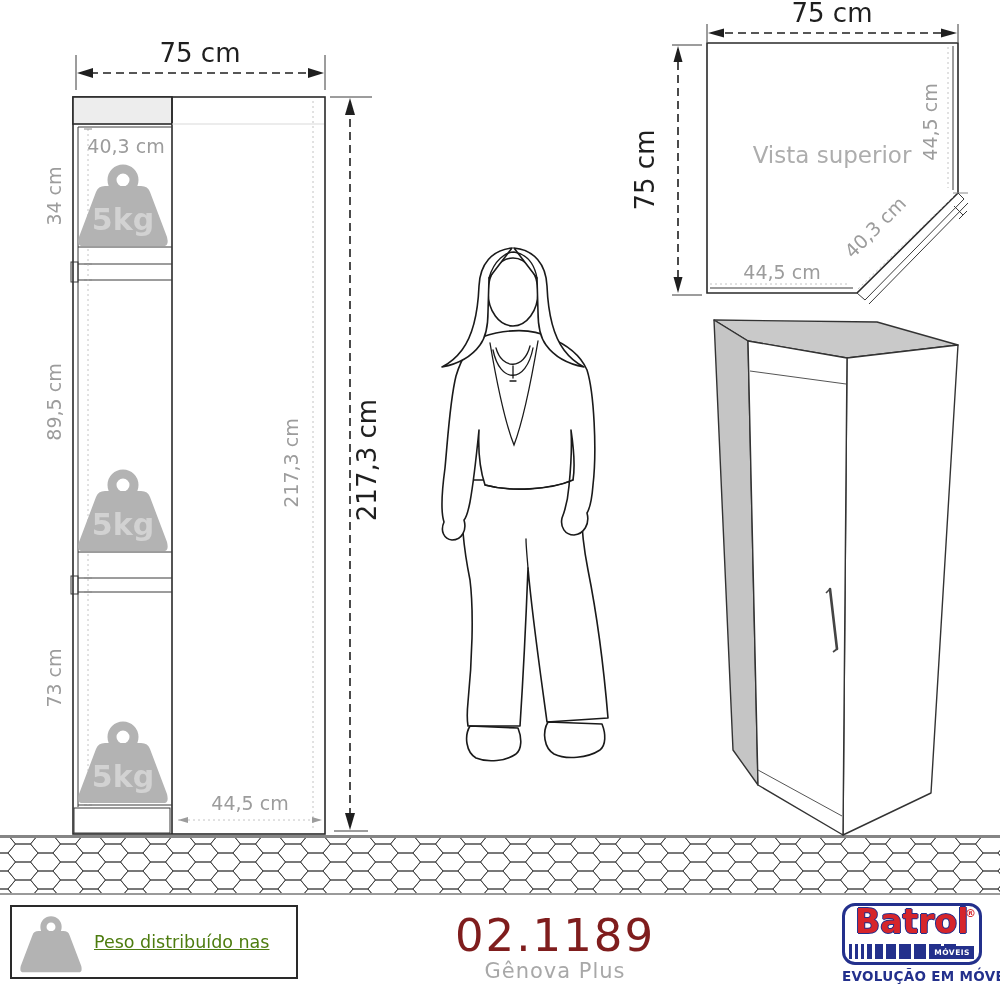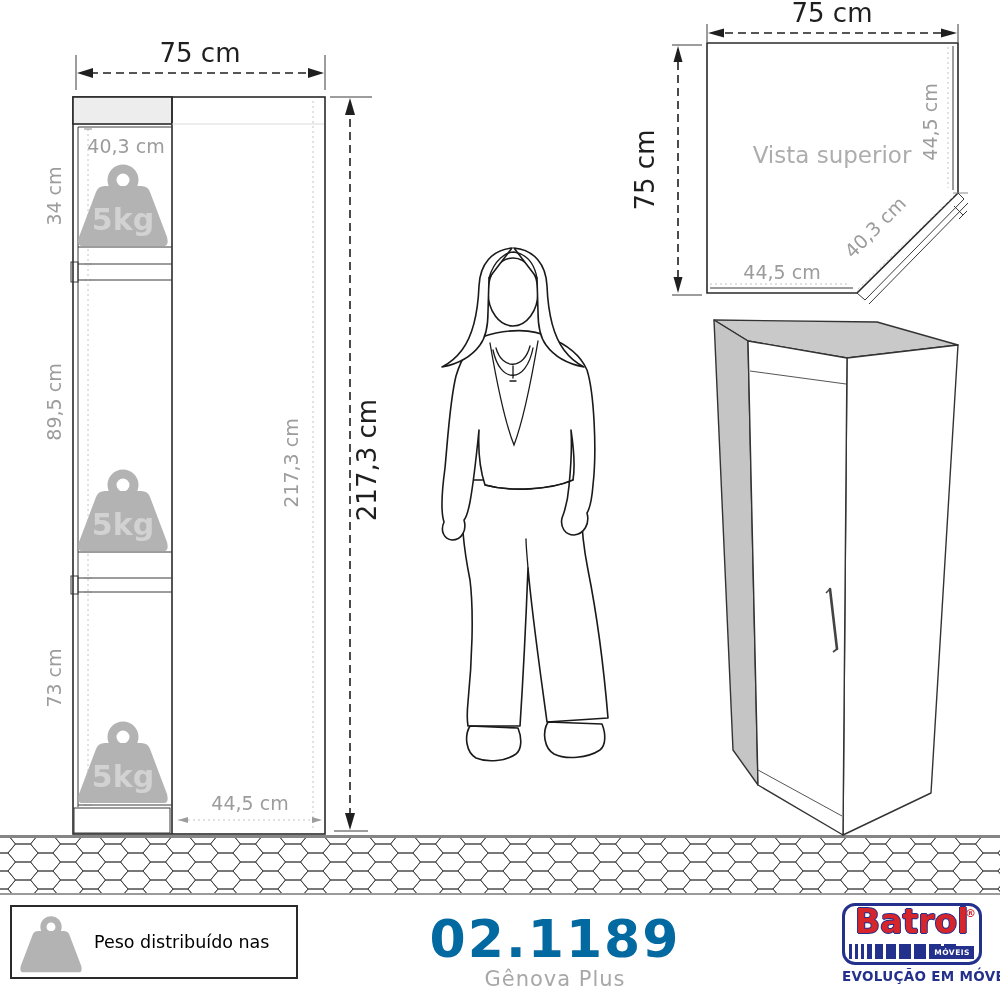--- a/index.html
+++ b/index.html
@@ -22,24 +22,24 @@
   .weight-text{font-size:30px;font-weight:600;fill:#d2d2d2;}
   .person-line{stroke:#1a1a1a;stroke-width:1.6;fill:#ffffff;stroke-linejoin:round;stroke-linecap:round;}
   .person-detail{stroke:#1a1a1a;stroke-width:1.3;fill:none;stroke-linecap:round;}
   .iso{stroke:#333;stroke-width:1.4;stroke-linejoin:round;}
   
   .floor{position:absolute;left:0;top:835px;width:1000px;height:55px;background:#fff;
          border-top:3px solid #858585;border-bottom:2px solid #9a9a9a;box-sizing:content-box;}
   
   .legend{position:absolute;left:10px;top:905px;width:288px;height:74px;border:2px solid #2a2a2a;
           background:#fff;display:flex;align-items:center;gap:10px;box-sizing:border-box;}
-  .legend-text{font-size:17.5px;color:#000000;line-height:1.3;}
+  .legend-text{font-size:17.5px;color:#4d7c0f;line-height:1.3;text-decoration:underline;}
   
   .product{position:absolute;left:405px;top:912px;width:300px;text-align:center;}
-  .product-code{font-size:52px;font-weight:bold;color:#0369a1;letter-spacing:2px;line-height:1.05;}
+  .product-code{font-size:45px;font-weight:normal;color:#7f1d1d;letter-spacing:2px;line-height:1.05;}
   .product-name{font-size:21px;color:#a8a8a8;letter-spacing:1px;}
   
   .logo{position:absolute;left:842px;top:903px;width:148px;height:92px;}
   .logo-box{position:relative;width:140px;height:62px;border:3px solid #23308c;border-radius:13px;
             background:#fff;box-sizing:border-box;}
   .logo-name{position:absolute;left:10px;top:-4px;font-size:33px;font-weight:bold;color:#d6252b;
              text-shadow:1px 0 #23308c,-1px 0 #23308c,0 1px #23308c,0 -1px #23308c;}
   .logo-reg{position:absolute;right:3px;top:1px;font-size:11px;color:#d6252b;font-weight:bold;}
   .logo-bars{position:absolute;left:4px;bottom:3px;display:flex;gap:3px;align-items:flex-end;height:15px;}
   .logo-bars div{background:#23308c;height:15px;}

